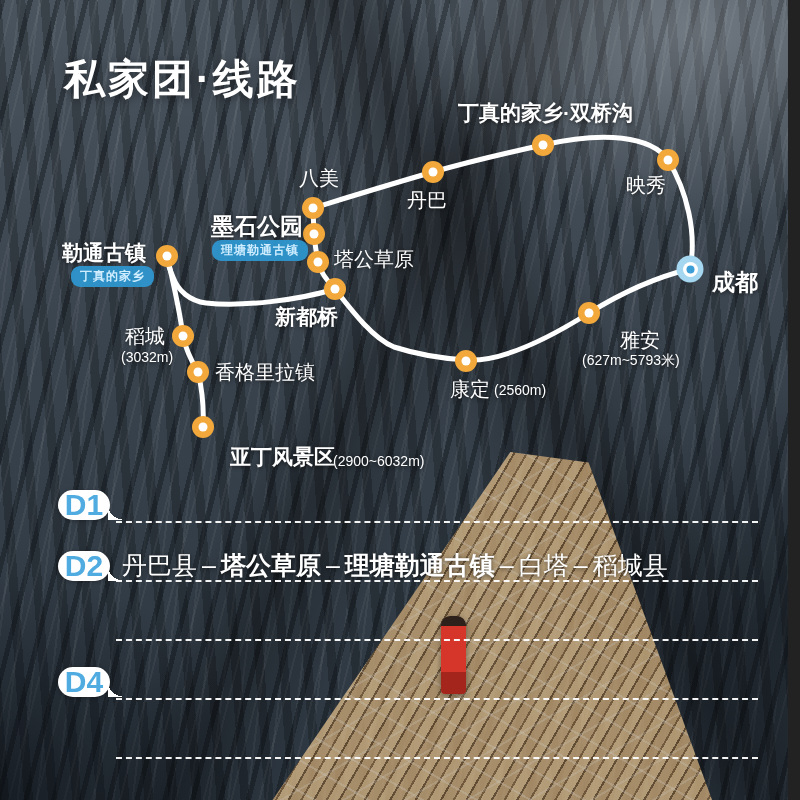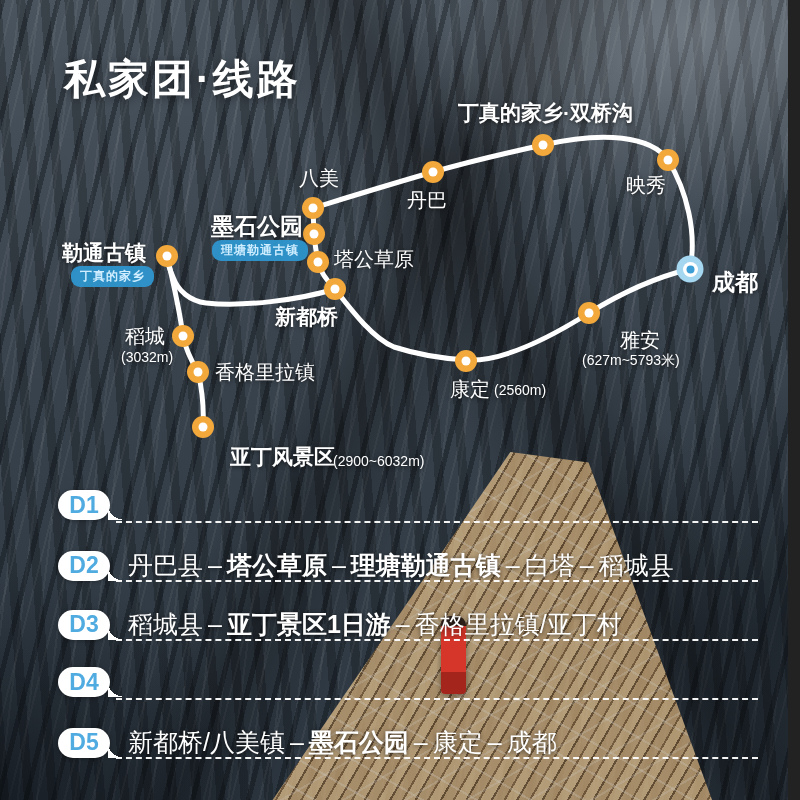--- a/index.html
+++ b/index.html
@@ -56,24 +56,24 @@
   .ml-sub{font-size:14px;font-weight:400;text-align:right;}
   .map-badge{
     position:absolute;white-space:nowrap;background:rgba(46,150,206,.95);color:#CFEDFF;
     font-size:12px;font-weight:600;letter-spacing:1px;padding:2px 9px;border-radius:9px;
   }
   
   #itinerary{position:absolute;left:58px;top:488px;width:700px;}
   .route-row{position:relative;height:59px;}
   .row-main{position:absolute;left:0;top:2px;right:0;display:flex;align-items:center;}
   .day-badge{
-    position:relative;min-width:52px;height:30px;margin-right:18px;flex:0 0 auto;
+    position:relative;min-width:52px;height:30px;margin-right:12px;flex:0 0 auto;
     background:#fff;color:#4FABE0;border-radius:15px;
     display:flex;align-items:center;justify-content:center;
-    font-size:23px;font-weight:700;box-shadow:0 1px 4px rgba(0,0,0,.3);
+    font-size:30px;font-weight:700;box-shadow:0 1px 4px rgba(0,0,0,.3);
   }
   .day-badge::after{
     content:"";position:absolute;left:96%;bottom:0;width:14px;height:15px;
     background:radial-gradient(circle at 100% 0%, rgba(255,255,255,0) 14px, #ffffff 14px);
   }
   .row-text{color:#fff;font-size:25px;font-weight:500;white-space:nowrap;text-shadow:0 1px 4px rgba(0,0,0,.6);}
   .row-text .seg.bold{font-weight:800;}
   .row-text .sep{margin:0 5px;font-weight:400;}
   .row-dash{position:absolute;left:58px;right:0;top:33px;border-top:2px dashed #ffffff;opacity:.95;}
 </style>
@@ -138,33 +138,25 @@
         <div class="row-dash"></div>
       </div>
       <div class="route-row">
         <div class="row-main">
           <span class="day-badge">D2</span>
           <div class="row-text"><span class="seg">丹巴县</span><span class="sep">–</span><span class="seg bold">塔公草原</span><span class="sep">–</span><span class="seg bold">理塘勒通古镇</span><span class="sep">–</span><span class="seg">白塔</span><span class="sep">–</span><span class="seg">稻城县</span></div>
         </div>
         <div class="row-dash"></div>
       </div>
       <div class="route-row">
-        <div class="row-main">
-          <span class="day-badge">D3</span>
-          <div class="row-text"><span class="seg">稻城县</span><span class="sep">–</span><span class="seg bold">亚丁景区1日游</span><span class="sep">–</span><span class="seg">香格里拉镇/亚丁村</span></div>
-        </div>
         <div class="row-dash"></div>
       </div>
       <div class="route-row">
         <div class="row-main">
           <span class="day-badge">D4</span>
         </div>
         <div class="row-dash"></div>
       </div>
       <div class="route-row">
-        <div class="row-main">
-          <span class="day-badge">D5</span>
-          <div class="row-text"><span class="seg">新都桥/八美镇</span><span class="sep">–</span><span class="seg bold">墨石公园</span><span class="sep">–</span><span class="seg">康定</span><span class="sep">–</span><span class="seg">成都</span></div>
-        </div>
         <div class="row-dash"></div>
       </div>
     </div>
 </div>
 
 </body></html>

